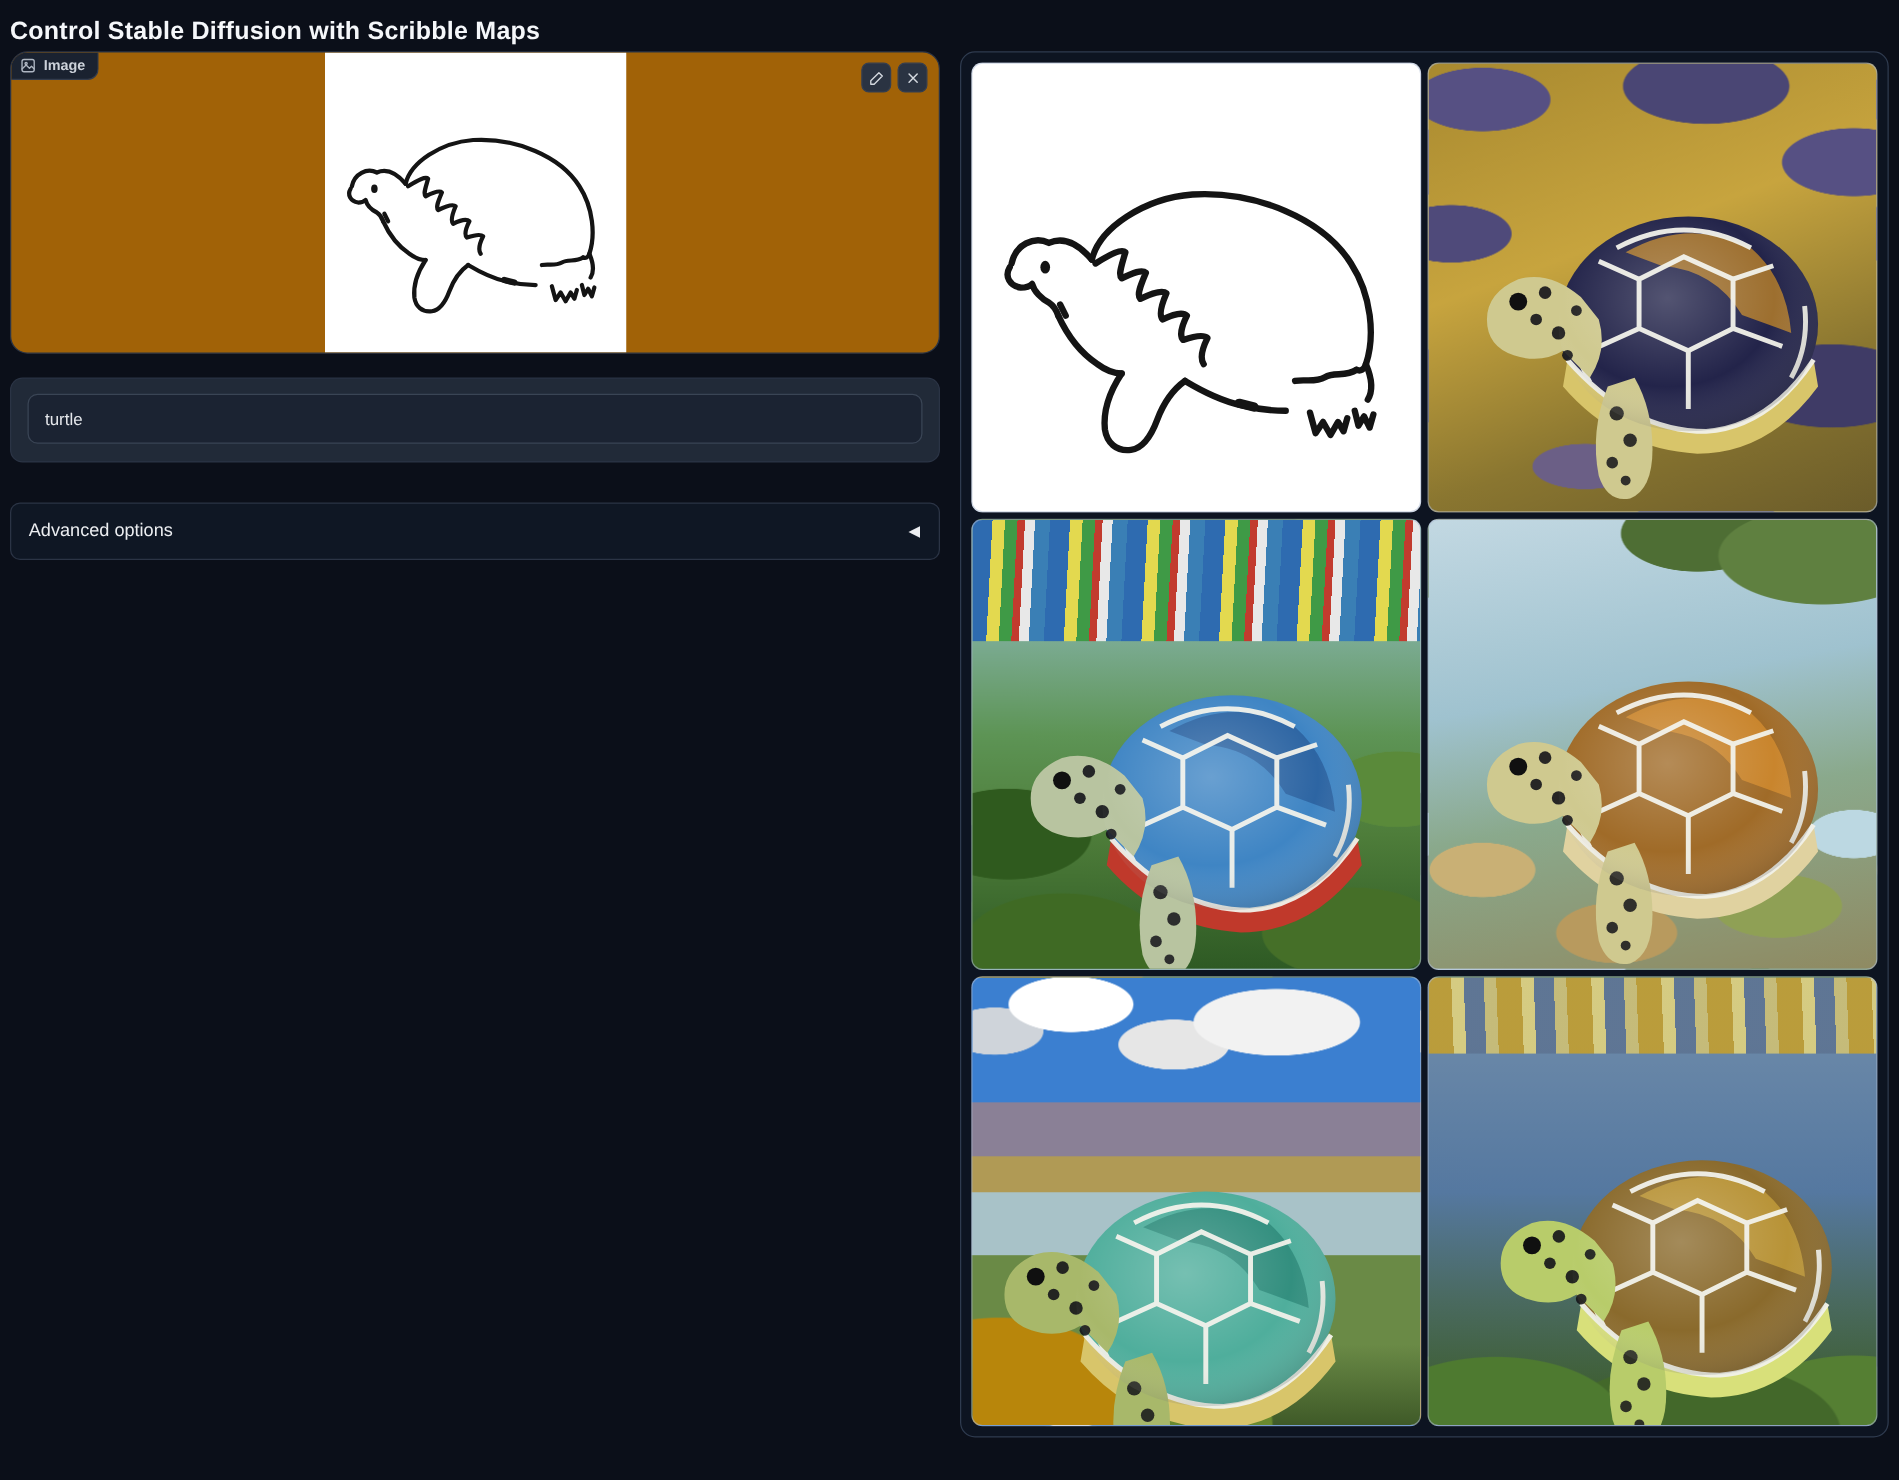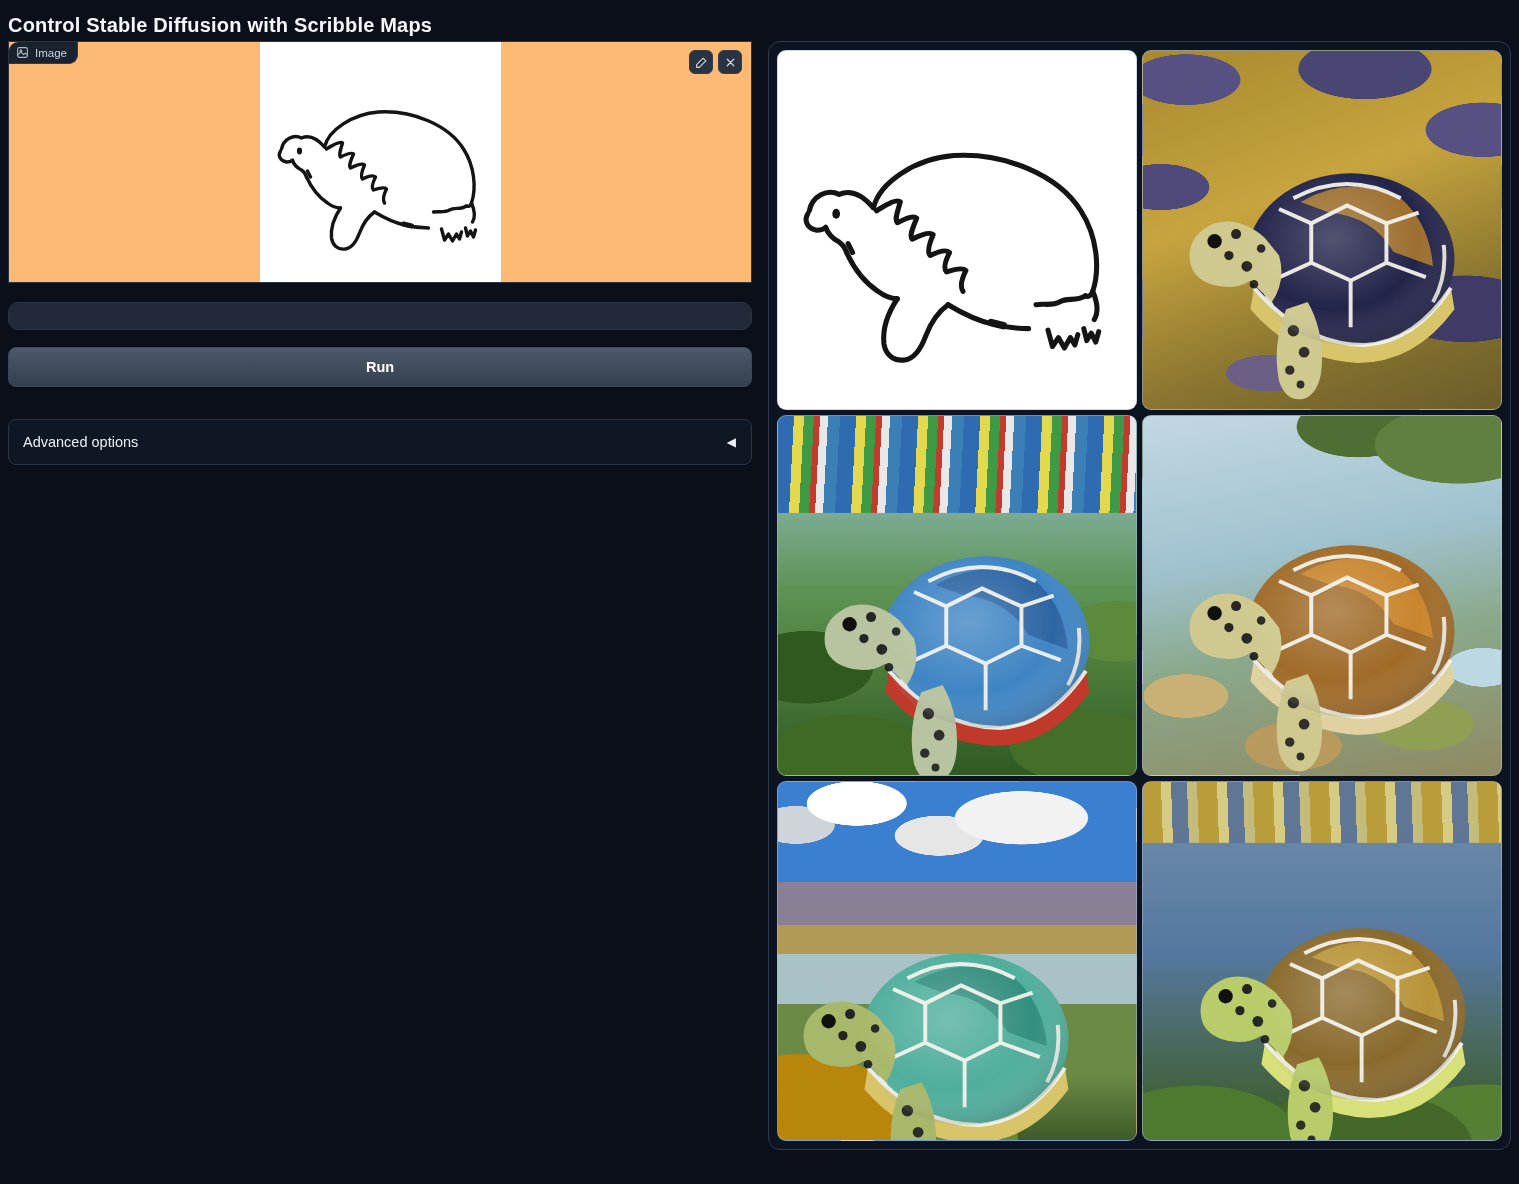--- a/index.html
+++ b/index.html
@@ -16,22 +16,23 @@
     font-size:20px; font-weight:700; color:#f5f7fa;
     margin:6px 0 4px 0; letter-spacing:.2px;
   }
   .columns { display:flex; gap:16px; align-items:flex-start; }
   .left-col { width:744px; flex:0 0 744px; display:flex; flex-direction:column; }
   .right-col { flex:1; }
 
   
   .image-panel {
     position:relative; height:242px;
-    background:#fdba74; border:1px solid #2b3445; border-radius:0;
+    background:#a16207; border:1px solid #2b3445; border-radius:14px;
     overflow:hidden;
+    font-weight:bold;
   }
   .img-stage { height:100%; display:flex; justify-content:center; }
   .scribble-thumb { width:241px; height:100%; background:#ffffff; cursor:pointer; }
   .scribble-thumb svg { width:100%; height:100%; display:block; }
   .img-label {
     position:absolute; top:0; left:0; z-index:2;
     display:flex; align-items:center; gap:6px;
     padding:4px 10px 4px 7px;
     background:#1a2230; border-right:1px solid #333c4d; border-bottom:1px solid #333c4d;
     border-radius:9px 0 9px 0;
@@ -242,23 +243,23 @@
         <div class="img-stage">
           <div class="scribble-thumb" aria-label="Black-and-white scribble line drawing of a turtle on a white canvas">
             <svg viewBox="0 0 240 240">
                 <use href="#scribble-turtle"></use>
               </svg>
           </div>
         </div>
       </section>
 
       <section class="prompt-panel">
+        <input type="text" value="turtle" style="">
       </section>
 
-      <button class="run-btn">Run</button>
 
       <section class="accordion">
         <span>Advanced options</span>
         <span class="arrow">◀</span>
       </section>
     </div>
 
     <div class="right-col">
       <section class="gallery">
 

